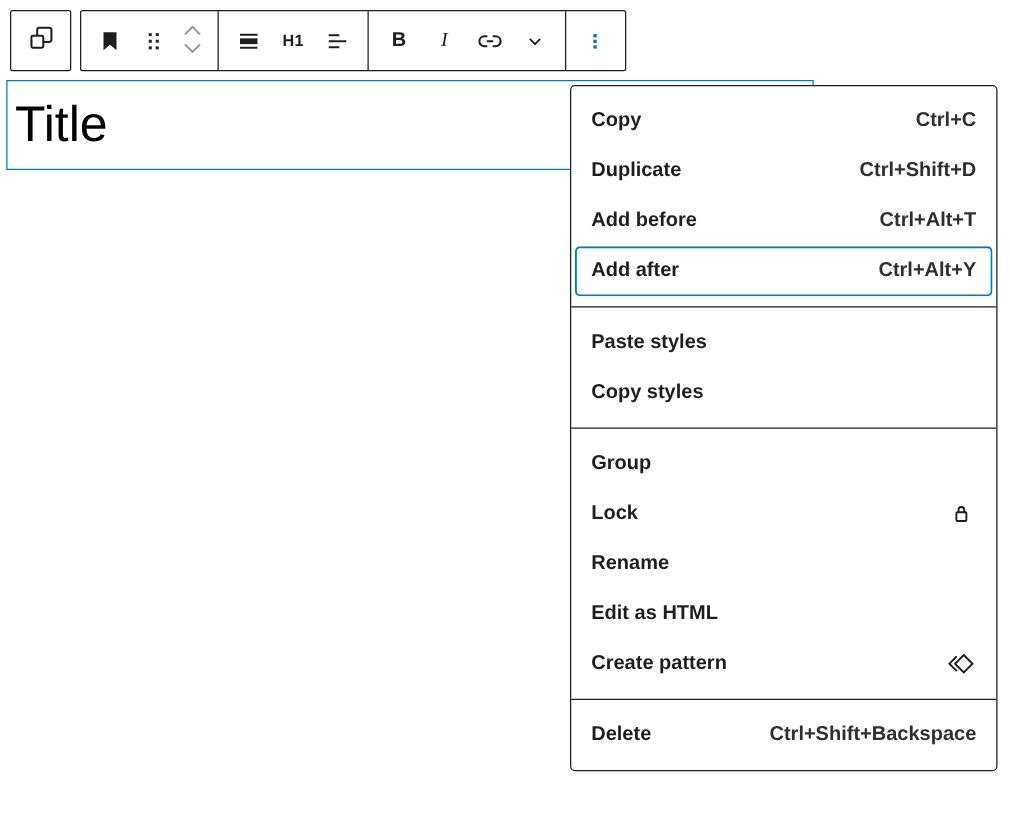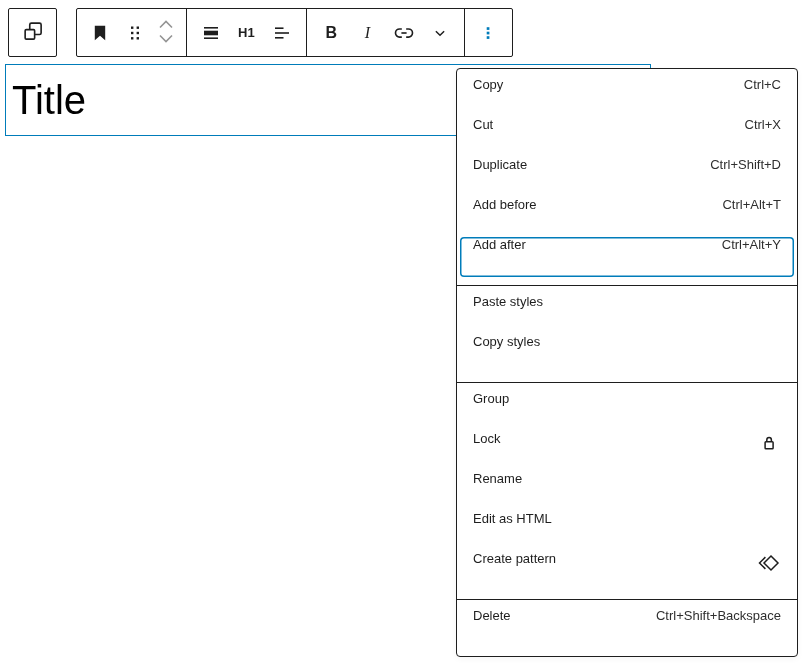--- a/index.html
+++ b/index.html
@@ -12,21 +12,21 @@
     color: var(--ink);
   }
 
   
   .tb-box {
     position: absolute; top: 8px; height: 49px;
     background: #fff; border: 1.5px solid var(--ink); border-radius: 2px;
     display: flex; align-items: stretch;
   }
   .tb-parent { left: 8px; width: 49px; align-items: center; justify-content: center; }
-  .tb-main { left: 64px; width: 437px; margin-left: 12px; }
+  .tb-main { left: 64px; width: 437px; }
   .tb-sec {
     display: flex; align-items: center; justify-content: space-evenly;
     border-right: 1px solid var(--ink); padding: 0 4px;
   }
   .tb-sec:last-child { border-right: none; }
   .tb-sec.s1 { width: 110px; }
   .tb-sec.s2 { width: 120px; }
   .tb-sec.s3 { width: 158px; }
   .tb-sec.s4 { width: 46px; }
   .tb-btn {
@@ -54,22 +54,22 @@
   
   .menu {
     position: absolute; left: 456px; top: 68px; width: 342px;
     background: #fff; border: 1.5px solid var(--ink); border-radius: 4px;
     z-index: 2; box-shadow: 0 2px 6px rgba(0,0,0,0.04);
   }
   .menu-group { padding: 8px 0; }
   .menu-group + .menu-group { border-top: 1px solid var(--ink); }
   .menu-item {
     height: 40px; margin: 0 3px; padding: 0 13px; border-radius: 4px;
-    display: flex; align-items: flex-start; justify-content: space-between;
-    font-size: 13px; cursor: pointer;
+    display: flex; align-items: center; justify-content: space-between;
+    font-size: 16px; cursor: pointer; font-weight: bold;
   }
   .menu-item.focused { box-shadow: inset 0 0 0 1.5px var(--accent); }
   .mi-label { color: var(--ink); }
   .mi-shortcut { color: #2f2f2f; }
   .mi-icon { display: flex; align-items: center; }
 </style>
 </head>
 <body>
 
 <div class="tb-box tb-parent">
@@ -181,24 +181,20 @@
 </div>
 
 <div class="menu">
 
   <div class="menu-group">
     <div class="menu-item">
       <span class="mi-label">Copy</span>
       <span class="mi-shortcut">Ctrl+C</span>
     </div>
     <div class="menu-item">
-      <span class="mi-label">Cut</span>
-      <span class="mi-shortcut">Ctrl+X</span>
-    </div>
-    <div class="menu-item">
       <span class="mi-label">Duplicate</span>
       <span class="mi-shortcut">Ctrl+Shift+D</span>
     </div>
     <div class="menu-item">
       <span class="mi-label">Add before</span>
       <span class="mi-shortcut">Ctrl+Alt+T</span>
     </div>
     <div class="menu-item focused">
       <span class="mi-label">Add after</span>
       <span class="mi-shortcut">Ctrl+Alt+Y</span>

